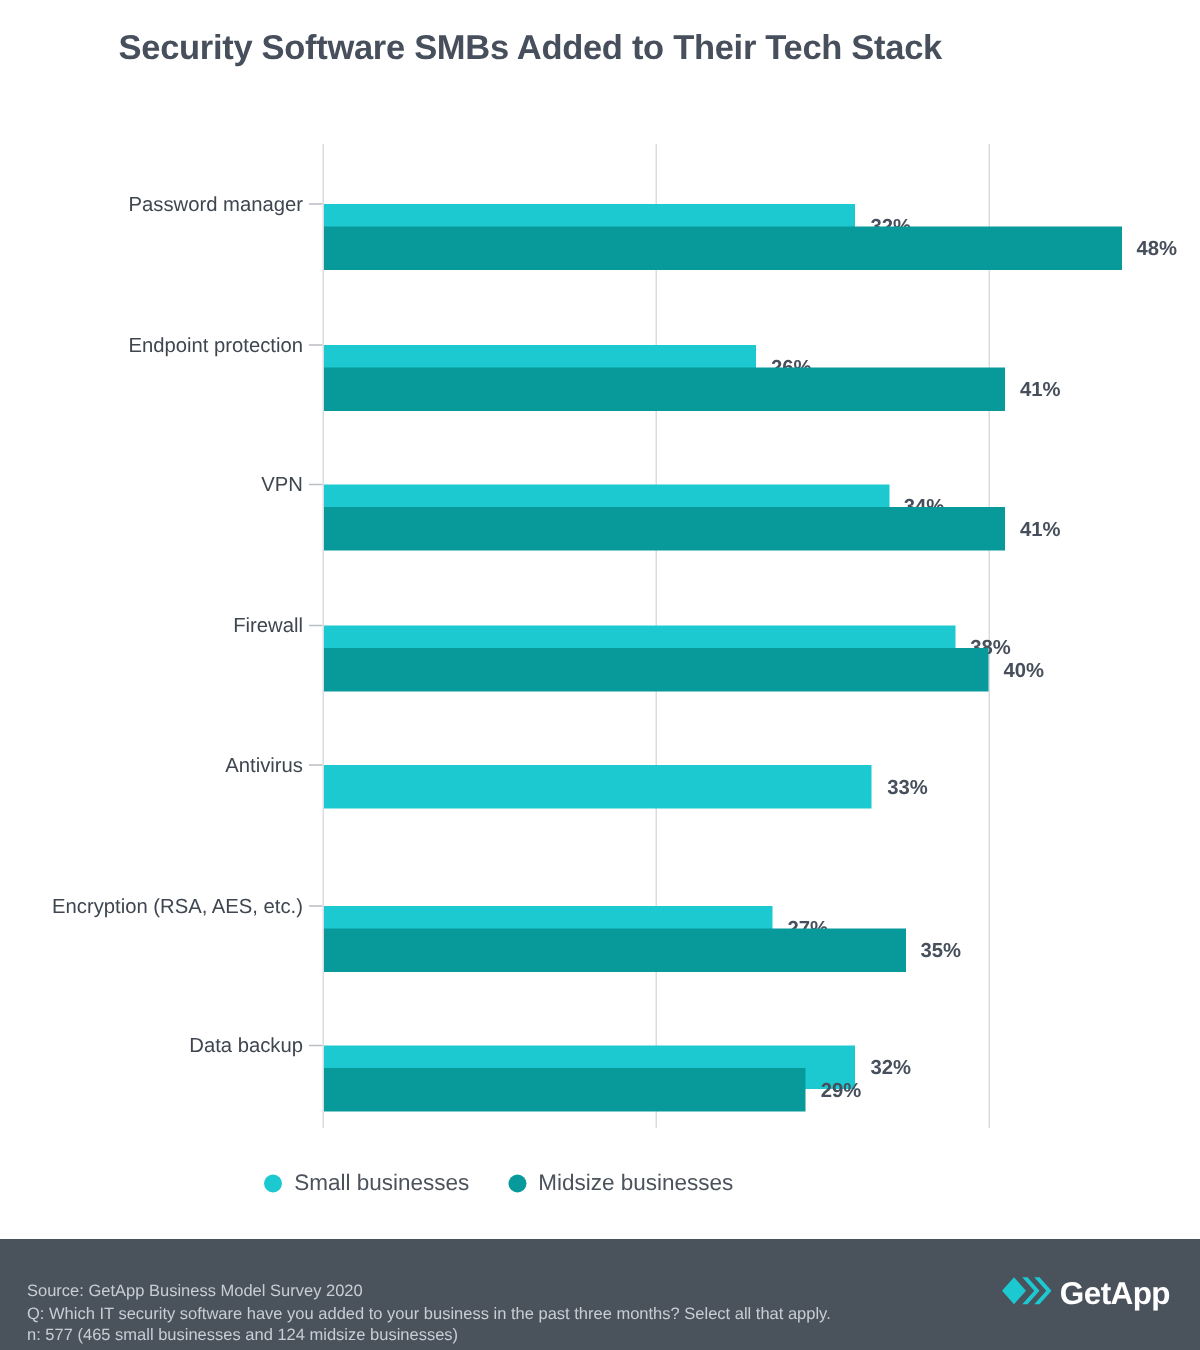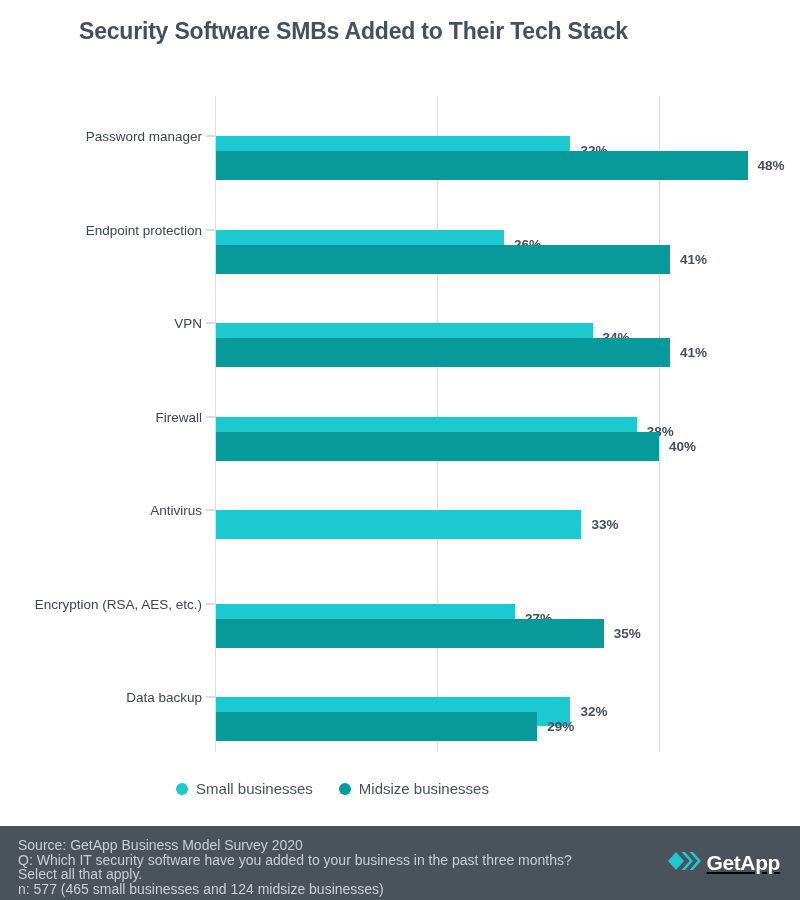--- a/index.html
+++ b/index.html
@@ -149,37 +149,36 @@
     position: absolute;
     left: 0;
     top: 826px;
     width: 800px;
     height: 74px;
     background: #4a525c;
   }
   .footer-text {
     position: absolute;
     left: 18px;
-    top: 12px;
+    top: 28px;
     width: 590px;
-    font-size: 14px;
+    font-size: 11px;
     line-height: 14.5px;
     color: #c9ced4;
   }
   .footer-text div { white-space: normal; }
 
   .logo {
     position: absolute;
     right: 20px;
     top: 50%;
     transform: translateY(-50%);
     display: flex;
     align-items: center;
     gap: 6px;
-    text-decoration: underline;
   }
   .logo-mark { display: block; }
   .logo-word {
     font-size: 21px;
     font-weight: bold;
     color: #ffffff;
     letter-spacing: -0.4px;
   }
 </style>
 </head>

